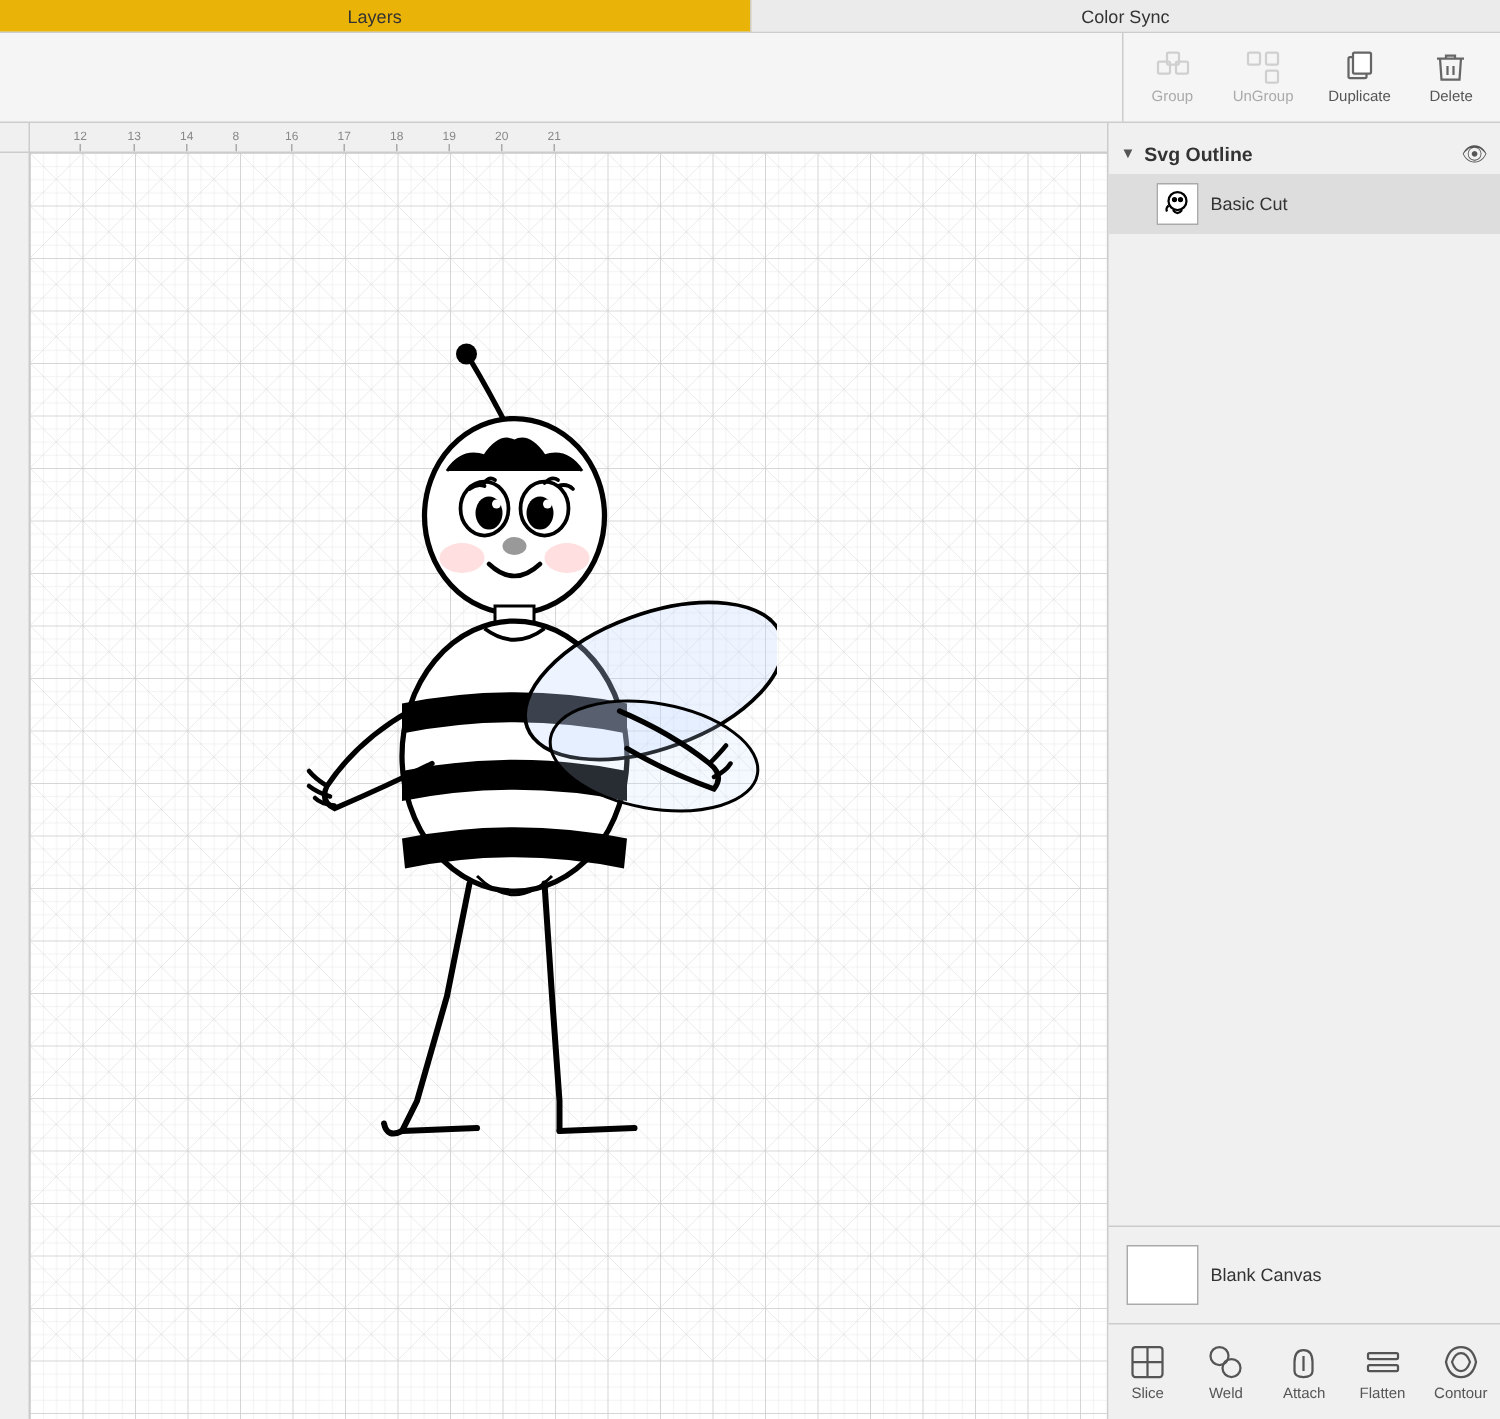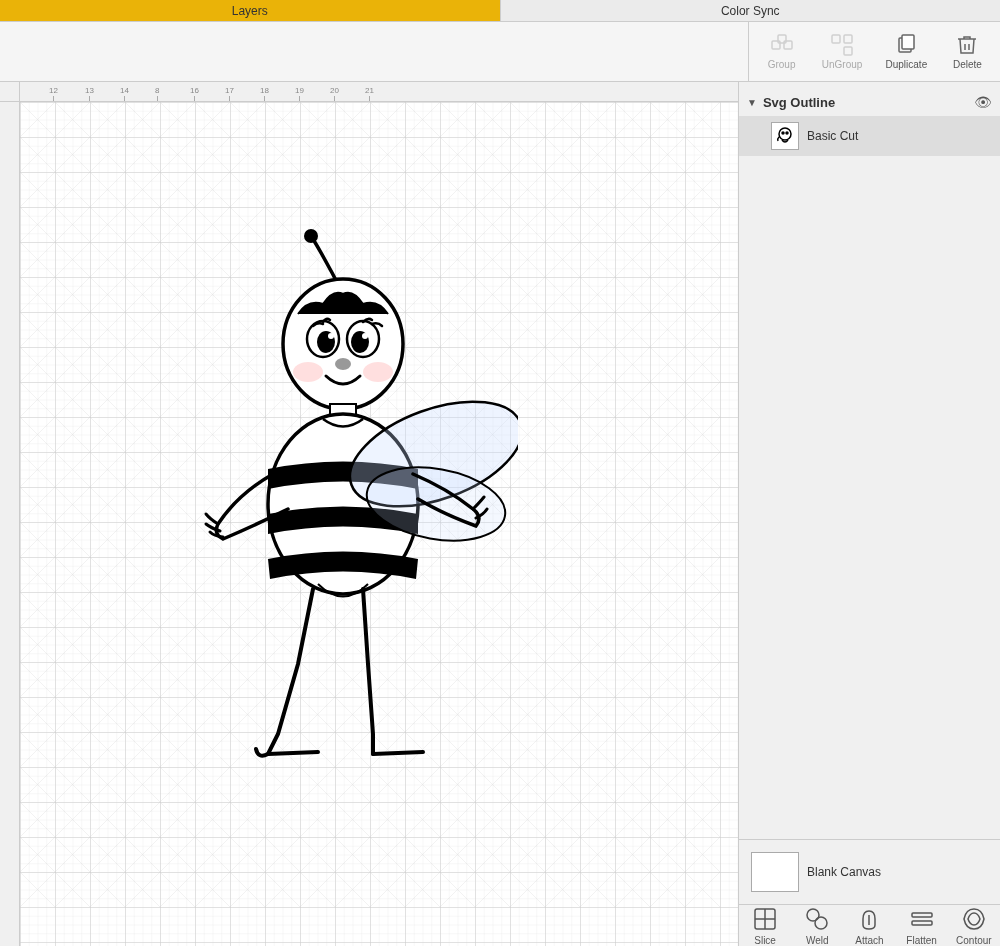--- a/index.html
+++ b/index.html
@@ -62,21 +62,21 @@
     .layer-thumb svg { width: 20px; height: 20px; }
     .layer-name { font-size: 12px; color: #333; }
 
     
     .panel-bottom { padding: 8px; border-top: 1px solid #ccc; }
     .blank-canvas-item { display: flex; align-items: center; gap: 8px; padding: 4px; cursor: pointer; }
     .blank-canvas-thumb { width: 48px; height: 40px; background: white; border: 1px solid #aaa; flex-shrink: 0; }
     .blank-canvas-label { font-size: 12px; color: #333; }
 
     
-    .panel-actions { height: 42px; border-top: 1px solid #ccc; display: flex; align-items: center; justify-content: space-around; background: #f0f0f0; }
+    .panel-actions { height: 64px; border-top: 1px solid #ccc; display: flex; align-items: center; justify-content: space-around; background: #f0f0f0; }
     .action-btn { display: flex; flex-direction: column; align-items: center; gap: 2px; cursor: pointer; min-width: 40px; }
     .action-btn .btn-icon { width: 28px; height: 28px; display: flex; align-items: center; justify-content: center; }
     .action-btn .btn-label { font-size: 10px; color: #555; }
 
     .bee-container { 
       position: absolute; 
       top: 50%; left: 45%; 
       transform: translate(-50%, -50%);
       width: 350px; height: 620px;
     }

